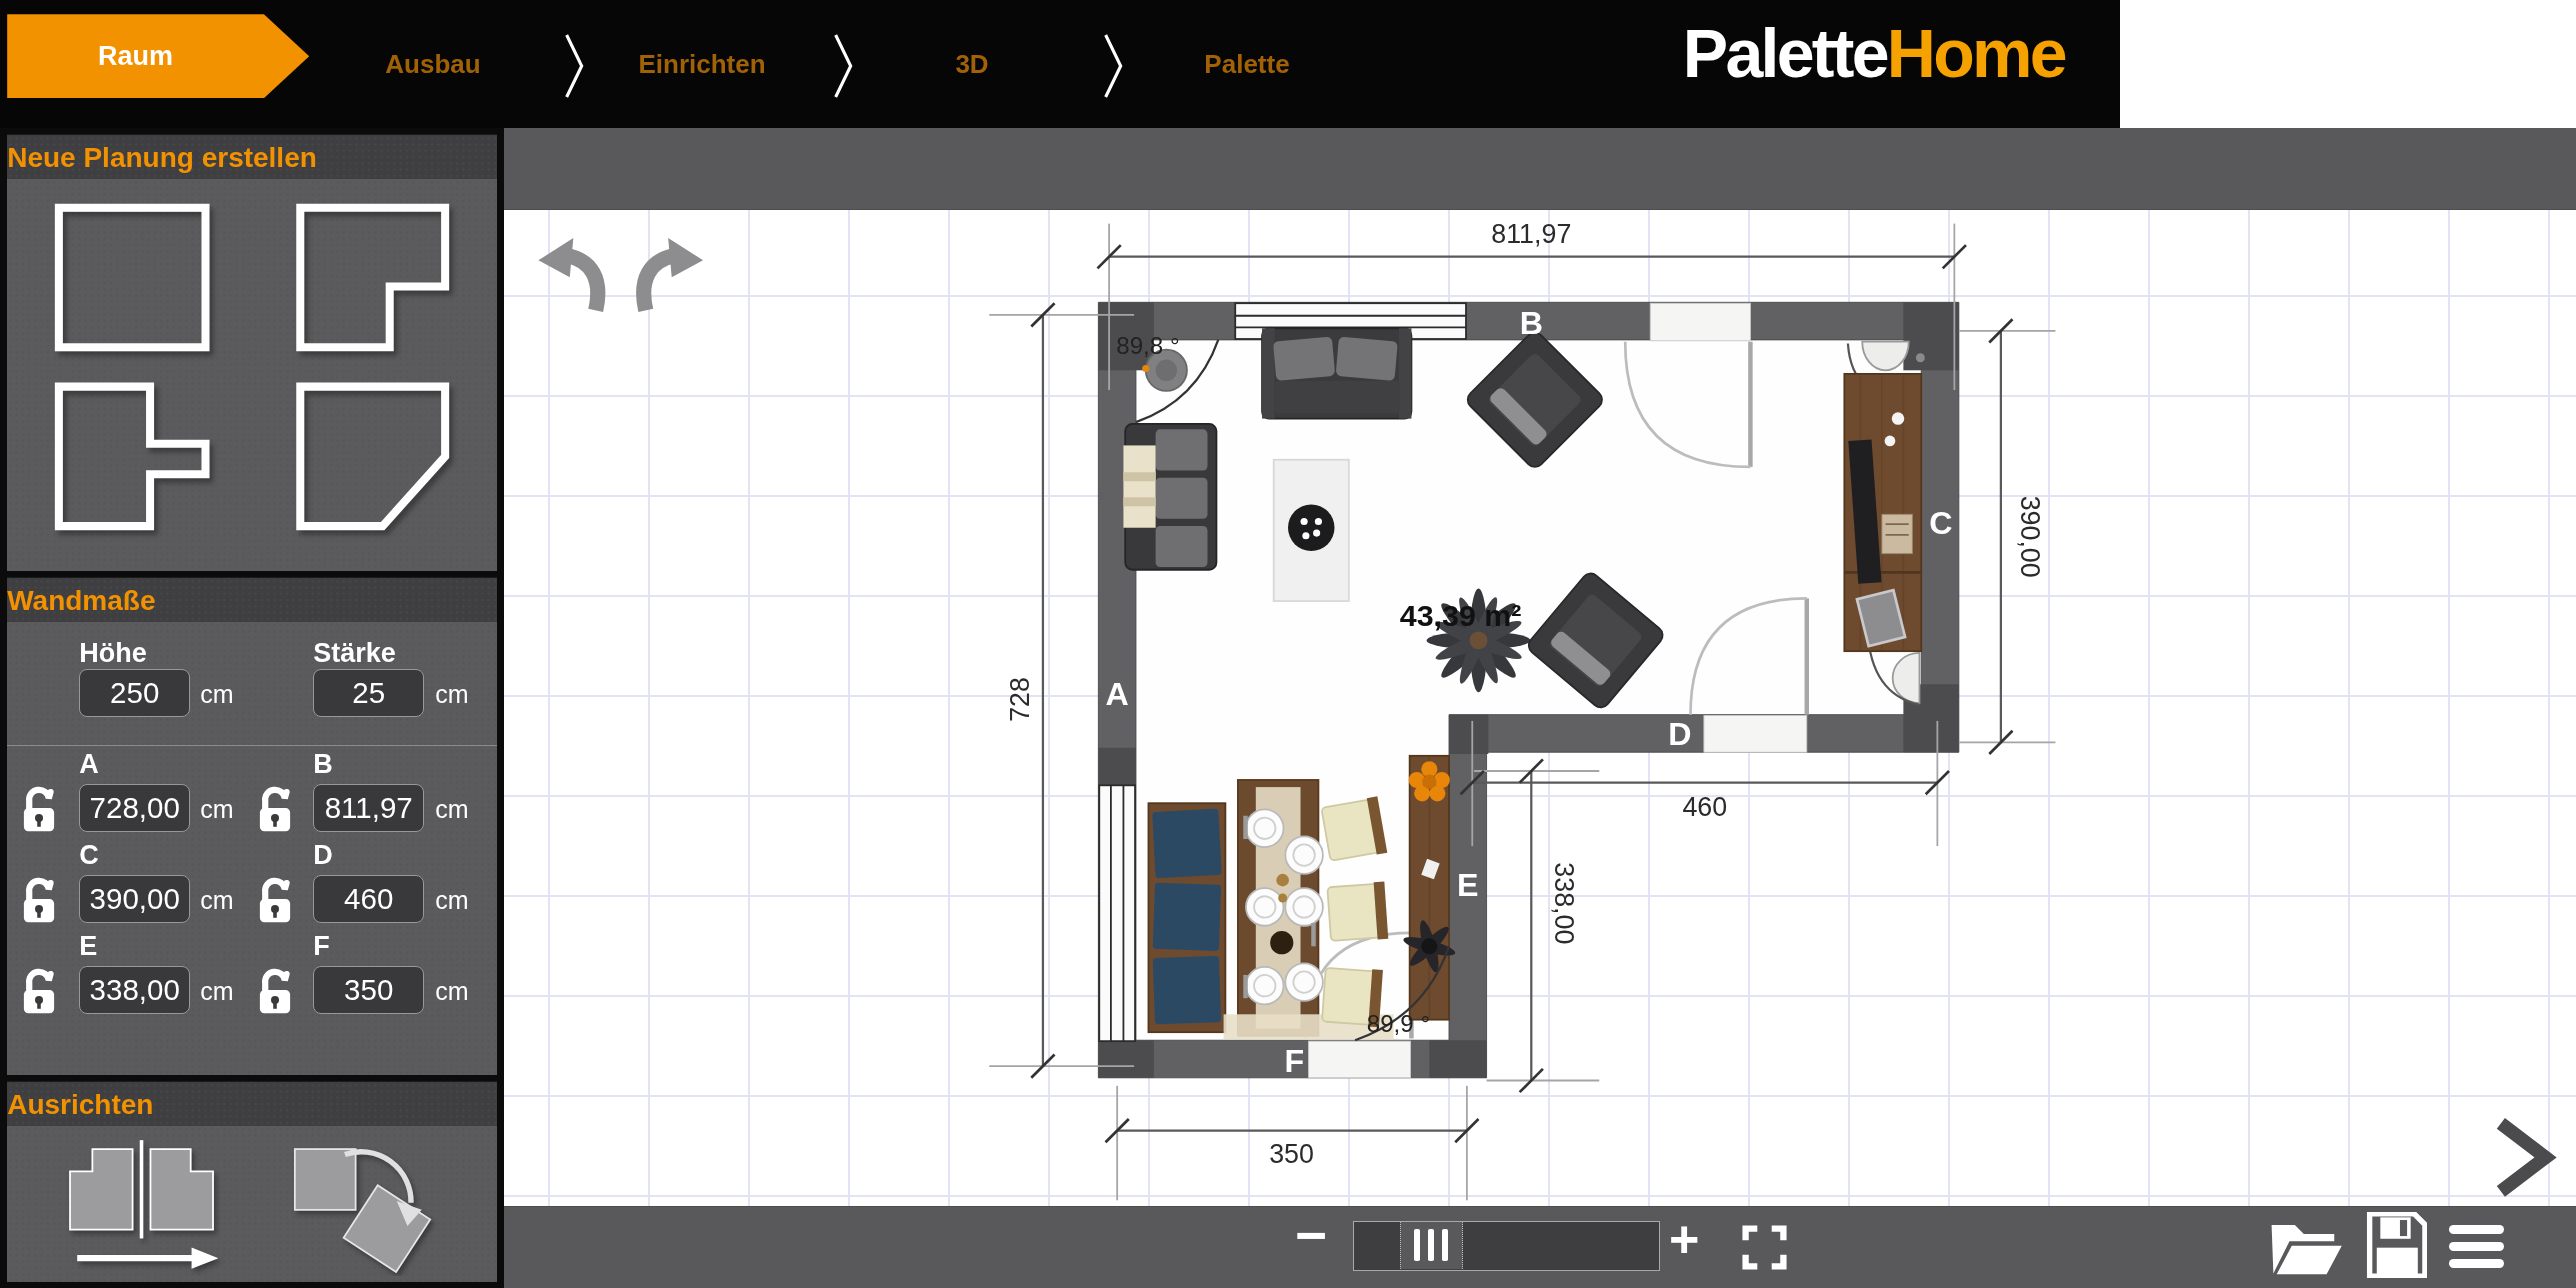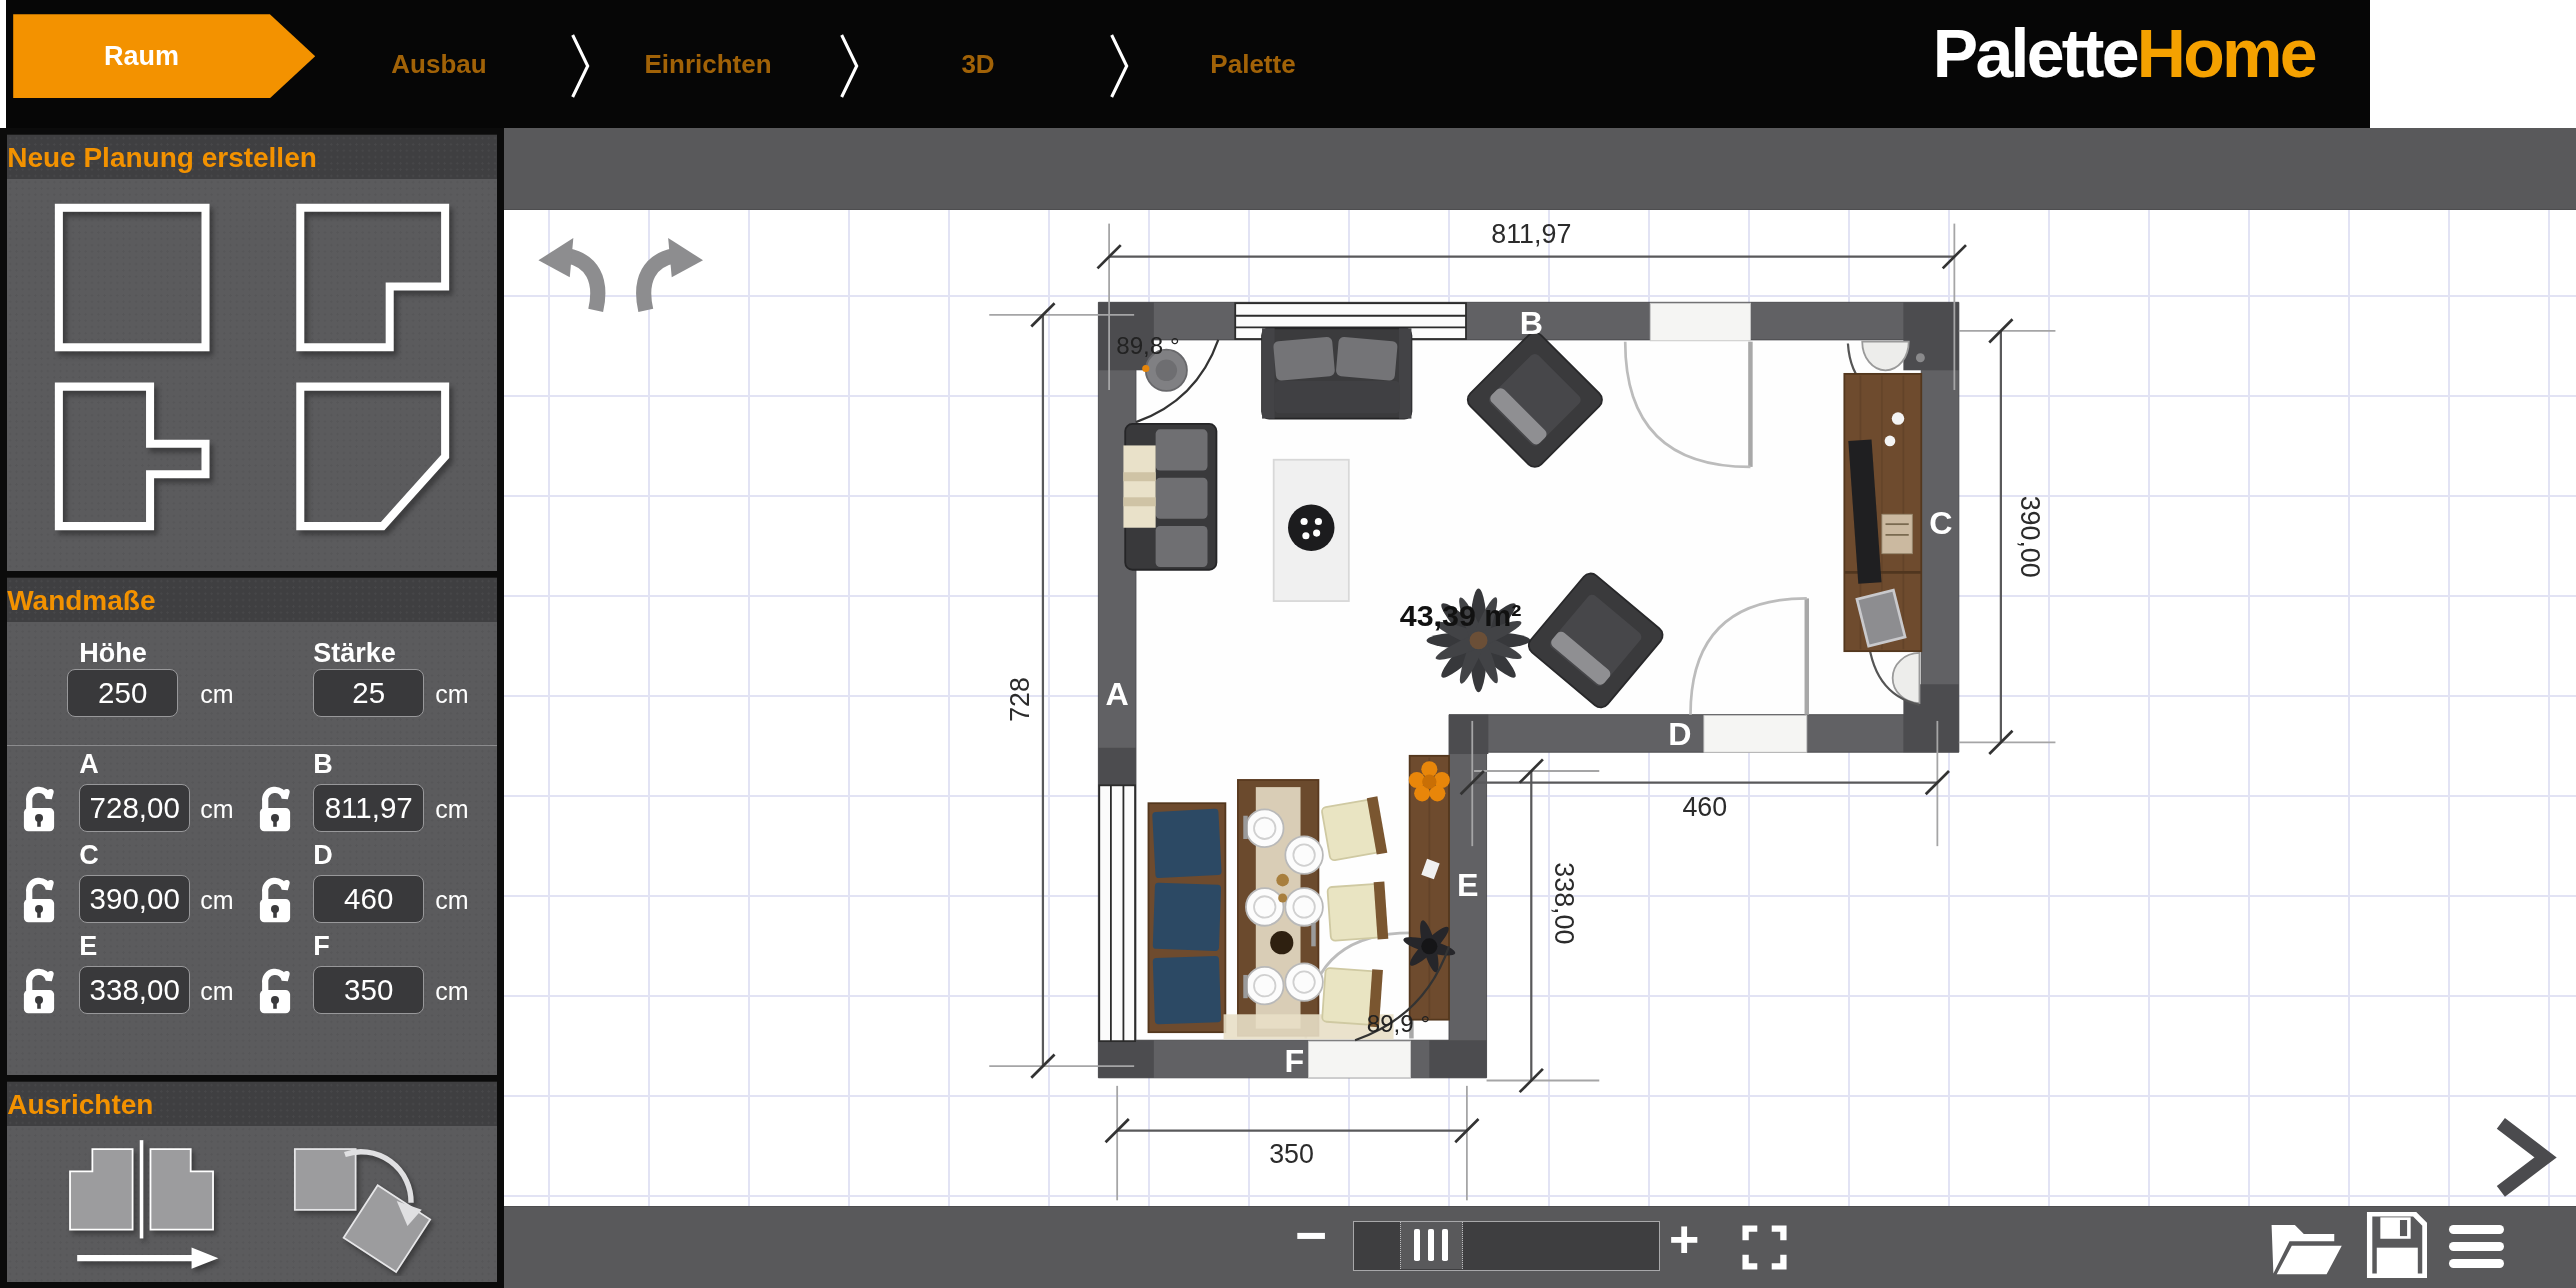--- a/index.html
+++ b/index.html
@@ -1,21 +1,21 @@
 <!DOCTYPE html>
 <html style="font-size:14.3px"><head>
 <meta charset="utf-8">
 <style>
   html,body{margin:0;padding:0;background:#222;}
   #app{position:relative;width:2576px;height:1288px;overflow:hidden;
        font-family:"Liberation Sans",sans-serif;background:#fff;}
   .abs{position:absolute;}
 
   
-  #topbar{position:absolute;left:6px;top:0;width:2364px;height:128px;background:#060606;z-index:12;}
+  #topbar{position:absolute;left:0;top:0;width:2120px;height:128px;background:#060606;z-index:12;}
   #tab-raum{position:absolute;left:7.2px;top:14.3px;width:302px;height:84px;background:#f39200;
             clip-path:polygon(0 0,85% 0,100% 50%,85% 100%,0 100%);}
   #tab-raum span{position:absolute;left:0;top:0;width:85%;height:84px;line-height:84px;
                  text-align:center;color:#fff;font-size:27px;font-weight:bold;}
   .navlabel{position:absolute;top:0;height:128px;line-height:128px;transform:translateX(-50%);
             color:#a16207;font-size:26px;font-weight:bold;}
   .navsep{position:absolute;top:32px;}
   #logo{position:absolute;right:55px;top:14.3px;font-size:68px;font-weight:bold;letter-spacing:-2.7px;color:#fff;}
   #logo .orange{color:#f5a100;}
 
@@ -361,21 +361,21 @@
           <polygon points="328,32 490,32 490,120 428,120 428,188 328,188"></polygon>
           <polygon points="58,232 160,232 160,296 222,296 222,330 160,330 160,388 58,388"></polygon>
           <polygon points="328,232 490,232 490,310 420,388 328,388"></polygon>
         </g>
       </svg>
     </div>
 
     <div class="sect-h" style="top:449px">Wandmaße</div>
     <div class="sect-b" style="top:494px;height:453px">
       <div class="flabel" style="left:72px;top:16px">Höhe</div>
-      <input class="inbox" style="left: 60px; top: 47px;" readonly="" value="250">
+      <input class="inbox" style="left: 72px; top: 47px;" readonly="" value="250">
       <div class="cm" style="left:193px;top:58px">cm</div>
       <div class="flabel" style="left:306px;top:16px">Stärke</div>
       <input class="inbox" style="left: 306px; top: 47px;" readonly="" value="25">
       <div class="cm" style="left:428px;top:58px">cm</div>
       <div class="divline" style="top:123px"></div>
 
       <div class="flabel" style="left:72px;top:127px">A</div>
       <div class="flabel" style="left:306px;top:127px">B</div>
       <svg class="abs" style="left:14.3px;top:163px" width="36" height="48" viewBox="0 0 40 54">
           <path d="M9,26 V18 A11,11 0 0 1 31,15 L33,8" stroke="#fff" stroke-width="7" fill="none" stroke-linecap="round"></path>

